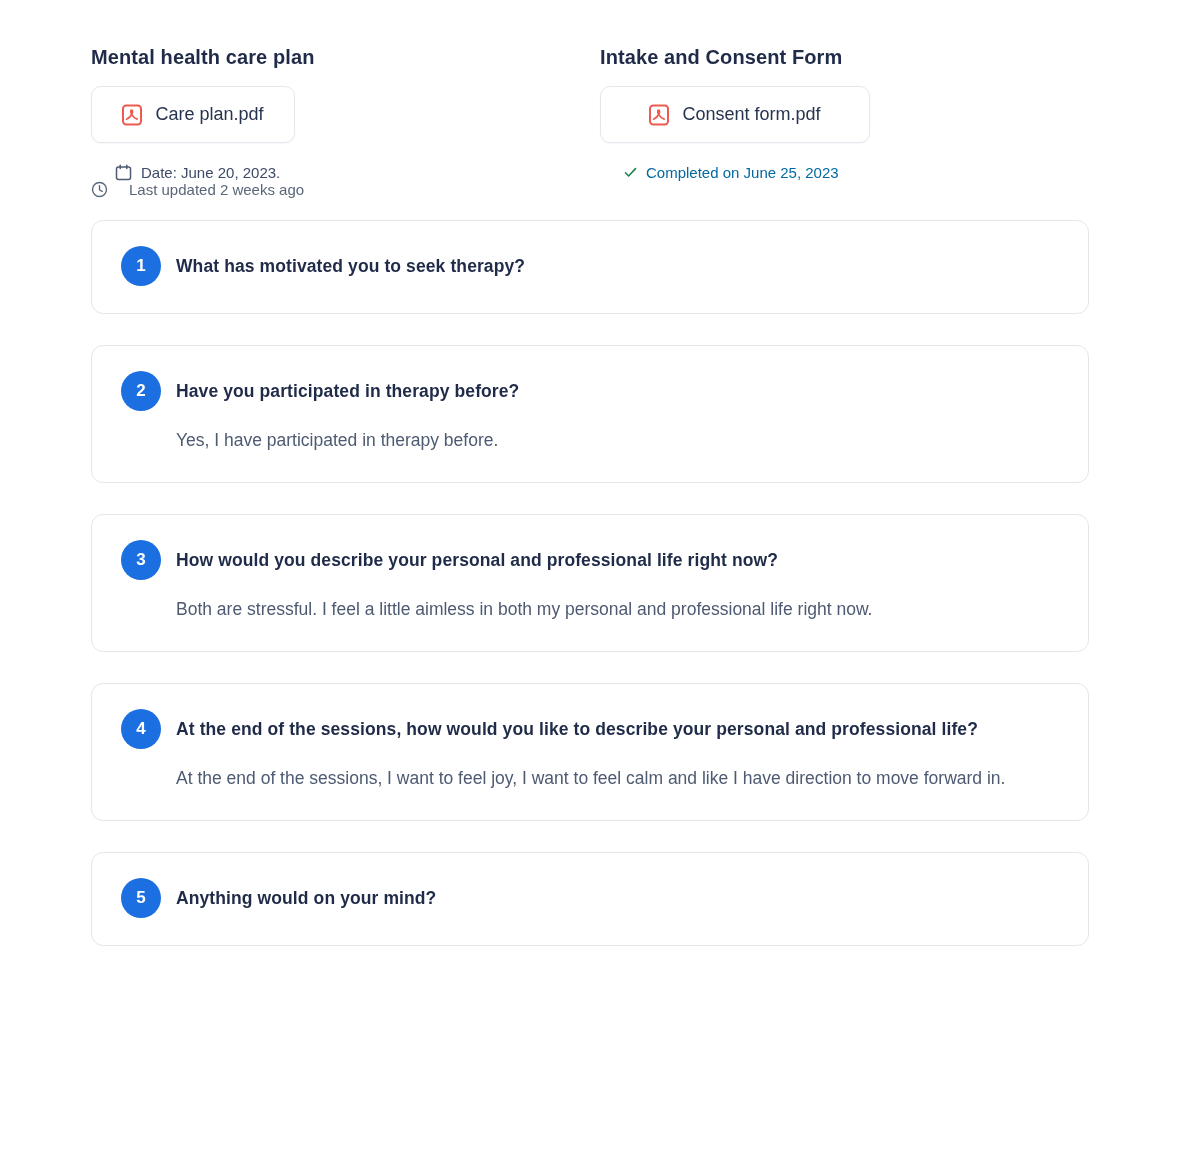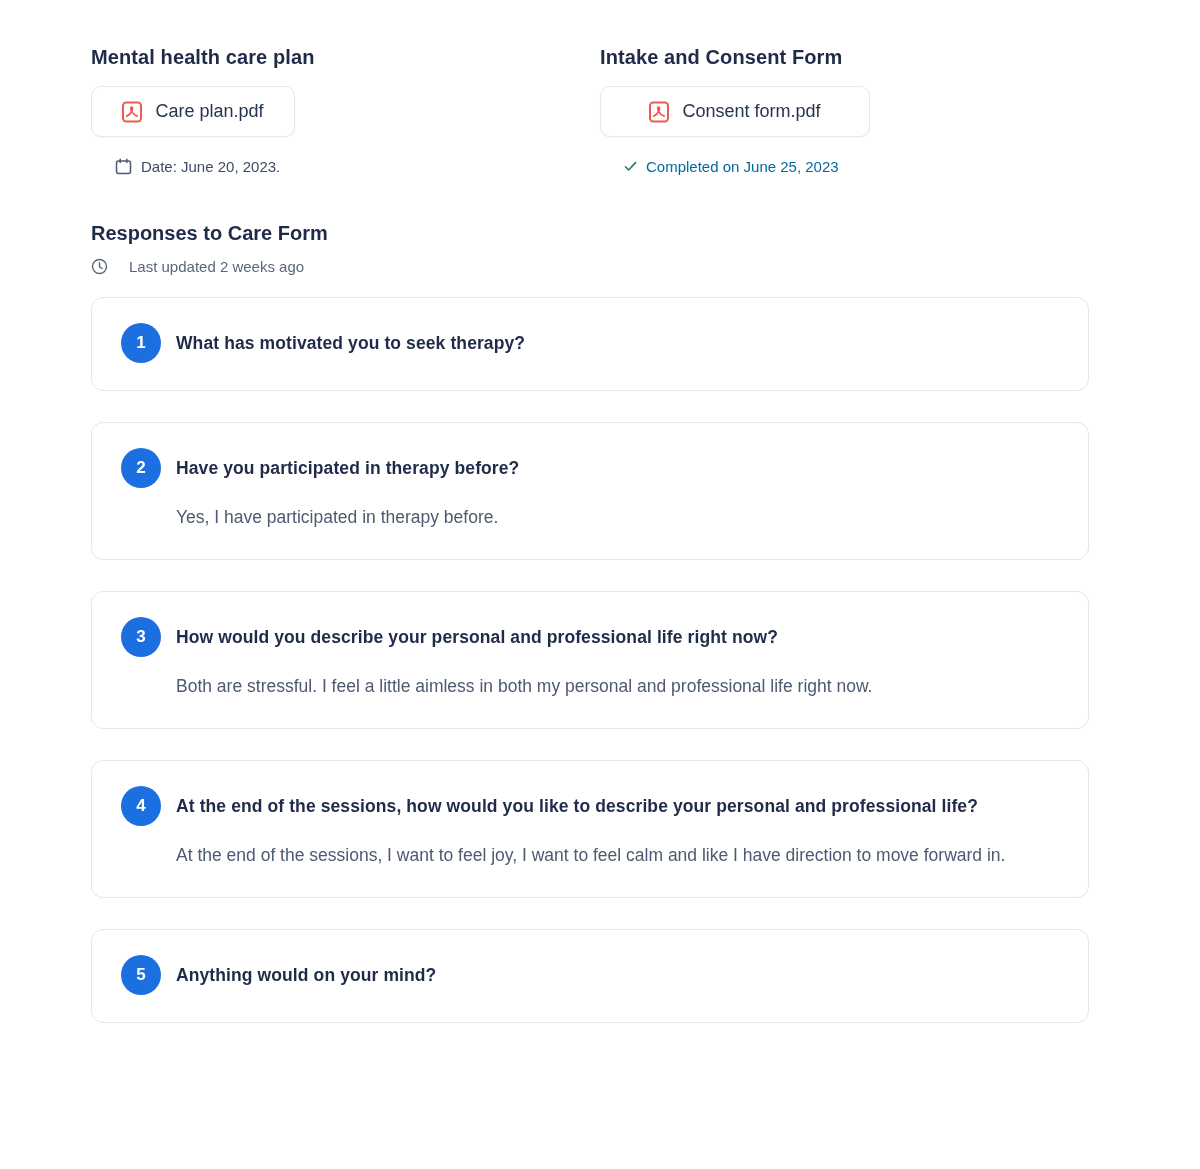--- a/index.html
+++ b/index.html
@@ -26,21 +26,21 @@
     color: #1f2b48;
     letter-spacing: 0.1px;
     margin-bottom: 17px;
   }
   .pdf-chip {
     display: inline-flex;
     align-items: center;
     justify-content: center;
     gap: 13px;
     min-width: 204px;
-    height: 51px;
+    height: 57px;
     padding: 0 30px;
     background: #ffffff;
     border: 1px solid #e4e7ec;
     border-radius: 10px;
     box-shadow: 0 1px 2px rgba(30,40,70,0.04);
     cursor: pointer;
     font-size: 18px;
     color: #27344f;
   }
   .pdf-chip .label { white-space: nowrap; }
@@ -158,21 +158,20 @@
           <svg width="13" height="11" viewBox="0 0 13 11" fill="none">
             <path d="M1.5 5.8 4.6 9 11.5 1.6" stroke="#17854f" stroke-width="1.6" stroke-linecap="round" stroke-linejoin="round"></path>
           </svg>
         </span>
         <span>Completed on June 25, 2023</span>
       </div>
     </div>
 
   </div>
 
-  <div class="responses-title">Responses to Care Form</div>
   <div class="updated-row">
     <span class="icon">
       <svg width="17" height="17" viewBox="0 0 17 17" fill="none">
         <circle cx="8.5" cy="8.5" r="7" stroke="#5a6679" stroke-width="1.4"></circle>
         <path d="M8.5 4.6v4.2l2.8 1.7" stroke="#5a6679" stroke-width="1.4" stroke-linecap="round" stroke-linejoin="round"></path>
       </svg>
     </span>
     <span>Last updated 2 weeks ago</span>
   </div>
 

